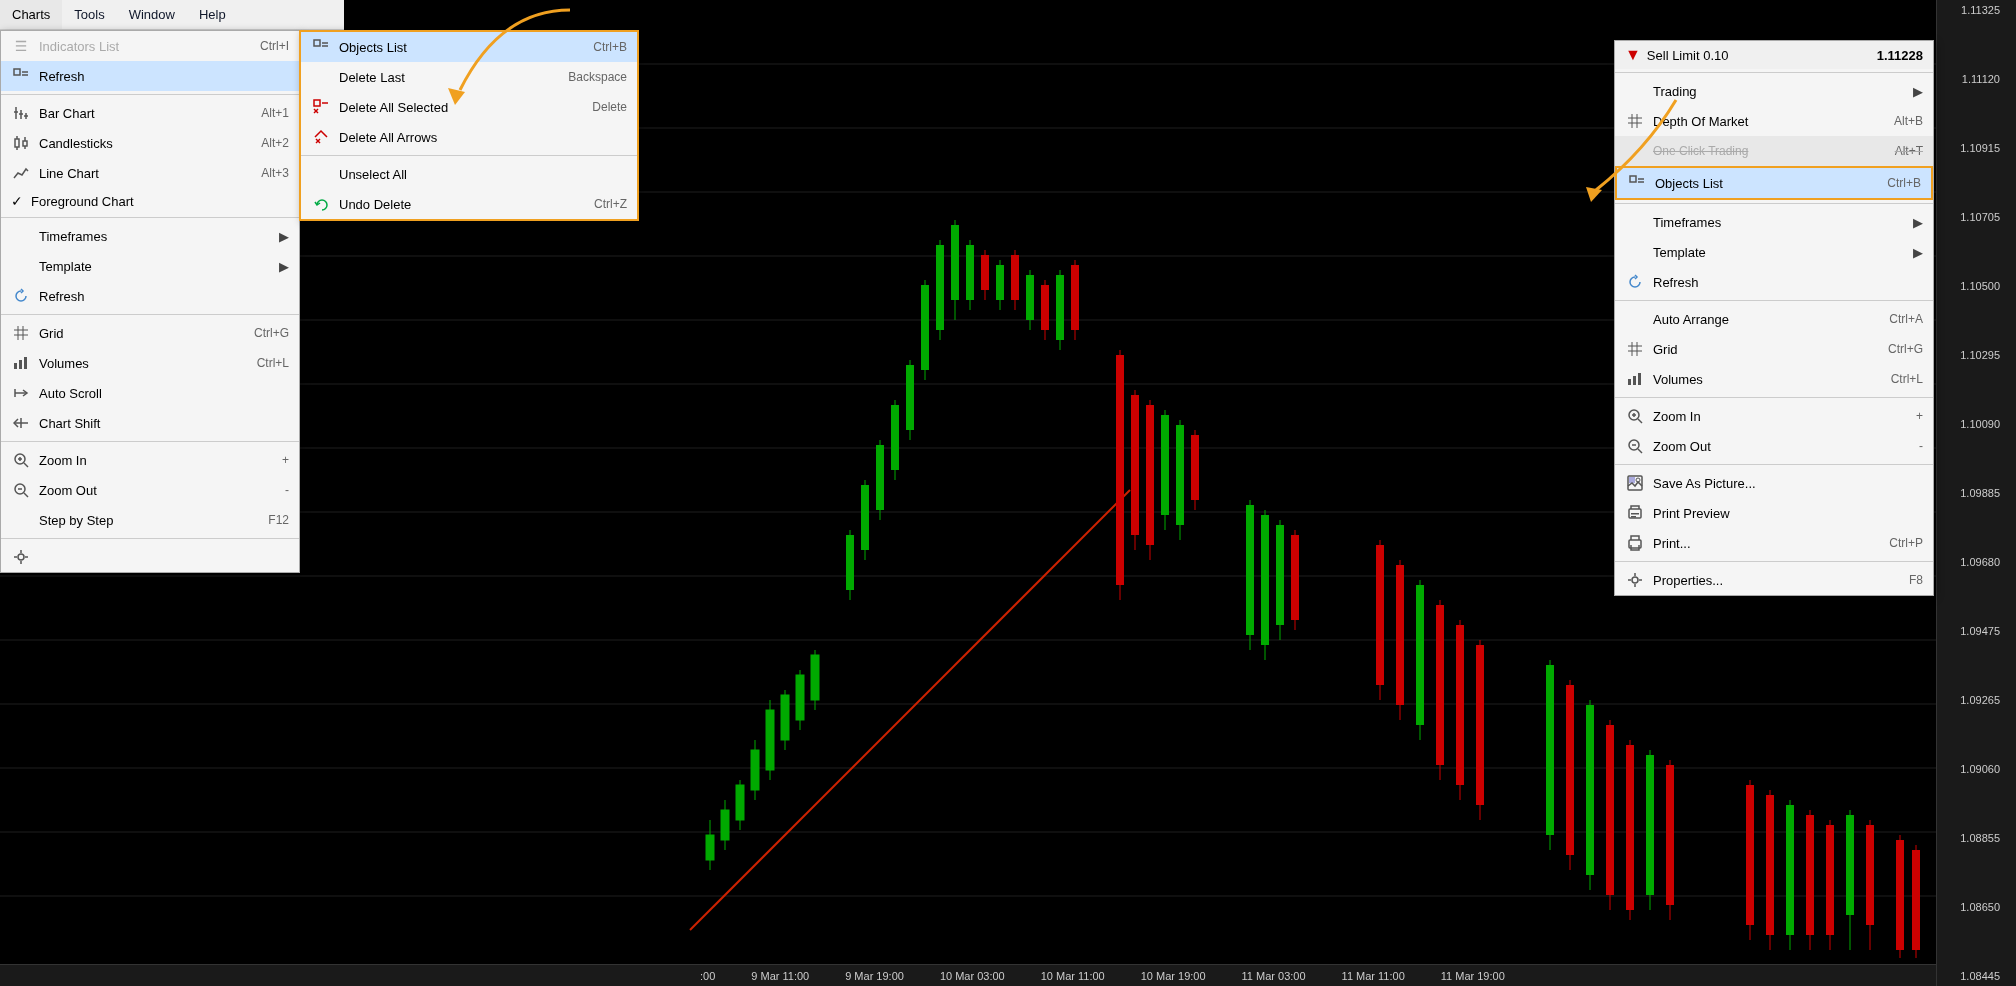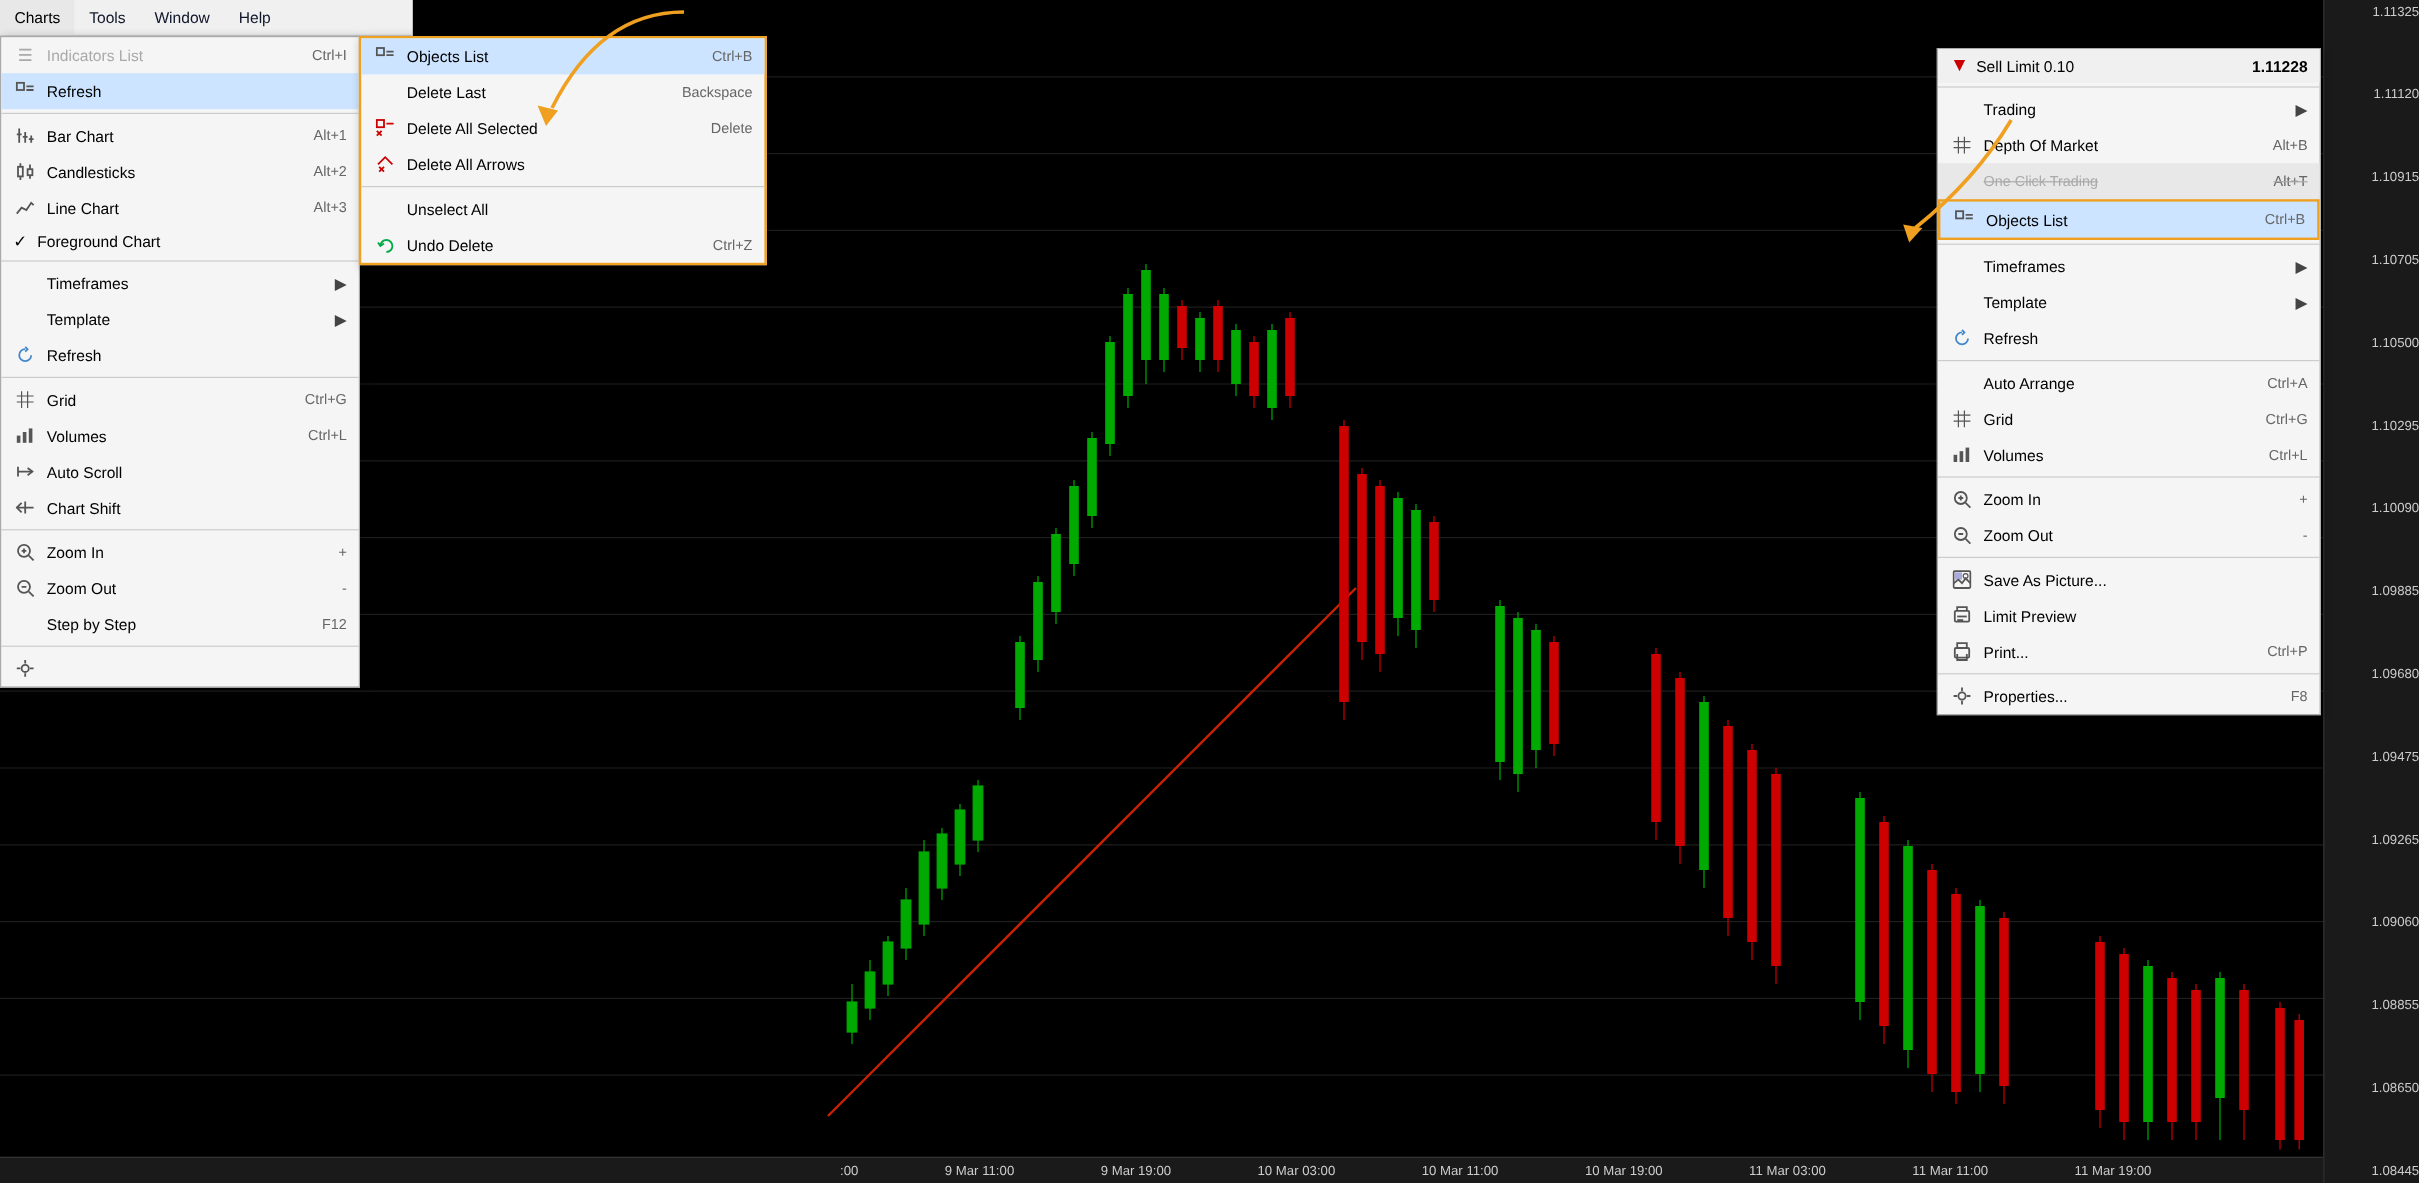--- a/index.html
+++ b/index.html
@@ -26,40 +26,40 @@
     .price-axis {
       position: absolute;
       right: 0; top: 0;
       width: 80px;
       height: 986px;
       background: #1a1a1a;
       border-left: 1px solid #333;
       display: flex;
       flex-direction: column;
       justify-content: space-between;
-      padding: 4px 0;
+      padding: 4px 16px;
     }
     .price-label {
       color: #ccc;
       font-size: 11px;
       text-align: right;
     }
 
     
     .time-axis {
       position: absolute;
       bottom: 0; left: 0;
       width: 1936px;
       height: 22px;
       background: #1a1a1a;
       border-top: 1px solid #333;
       display: flex;
       align-items: center;
       padding-left: 700px;
-      gap: 72px;
+      gap: 36px;
     }
     .time-label {
       color: #ccc;
       font-size: 11px;
       white-space: nowrap;
     }
 
     
     .chart-svg {
       position: absolute;
@@ -804,21 +804,21 @@
 
   <div class="menu-item">
     <span class="icon">
       <svg width="16" height="16" viewBox="0 0 16 16">
           <rect x="2" y="4" width="12" height="9" fill="none" stroke="#555" stroke-width="1.5" rx="1"></rect>
           <polyline points="4,4 4,1 12,1 12,4" fill="none" stroke="#555" stroke-width="1.5"></polyline>
           <rect x="4" y="8" width="8" height="1.5" fill="#555"></rect>
           <rect x="4" y="11" width="5" height="1.5" fill="#555"></rect>
         </svg>
     </span>
-    <span>Limit Preview</span>
+    <span>Print Preview</span>
   </div>
 
   <div class="menu-item">
     <span class="icon">
       <svg width="16" height="16" viewBox="0 0 16 16">
           <rect x="2" y="5" width="12" height="8" fill="none" stroke="#555" stroke-width="1.5" rx="1"></rect>
           <polyline points="4,5 4,1 12,1 12,5" fill="none" stroke="#555" stroke-width="1.5"></polyline>
           <polyline points="4,10 4,15 12,15 12,10" fill="none" stroke="#555" stroke-width="1.5"></polyline>
         </svg>
     </span>

